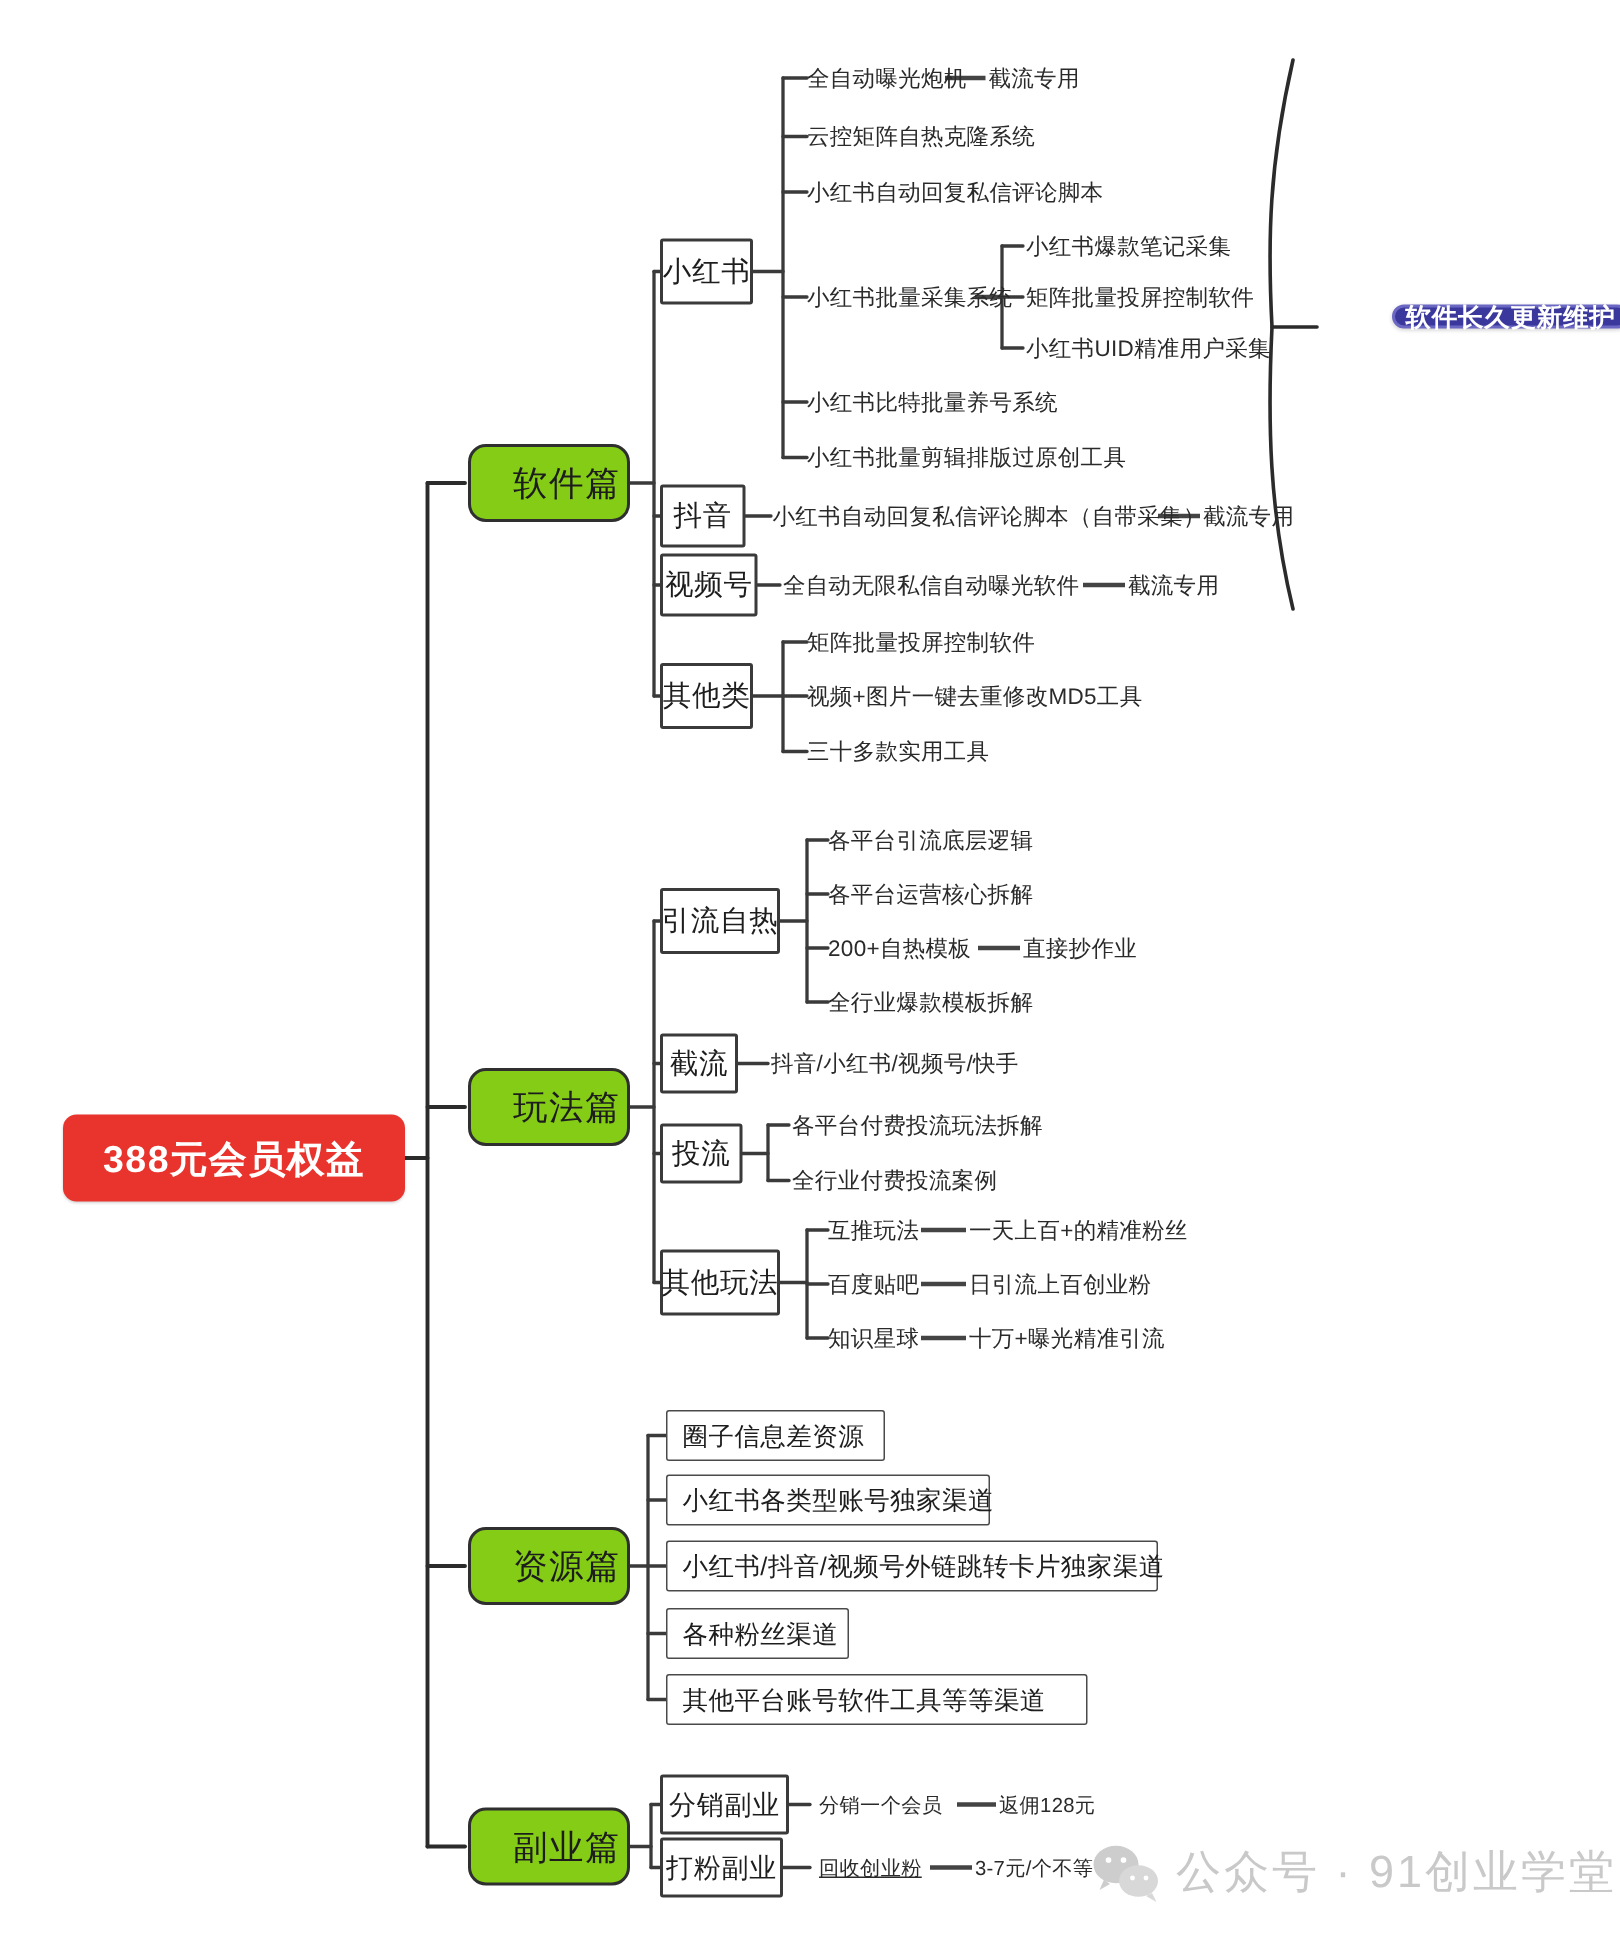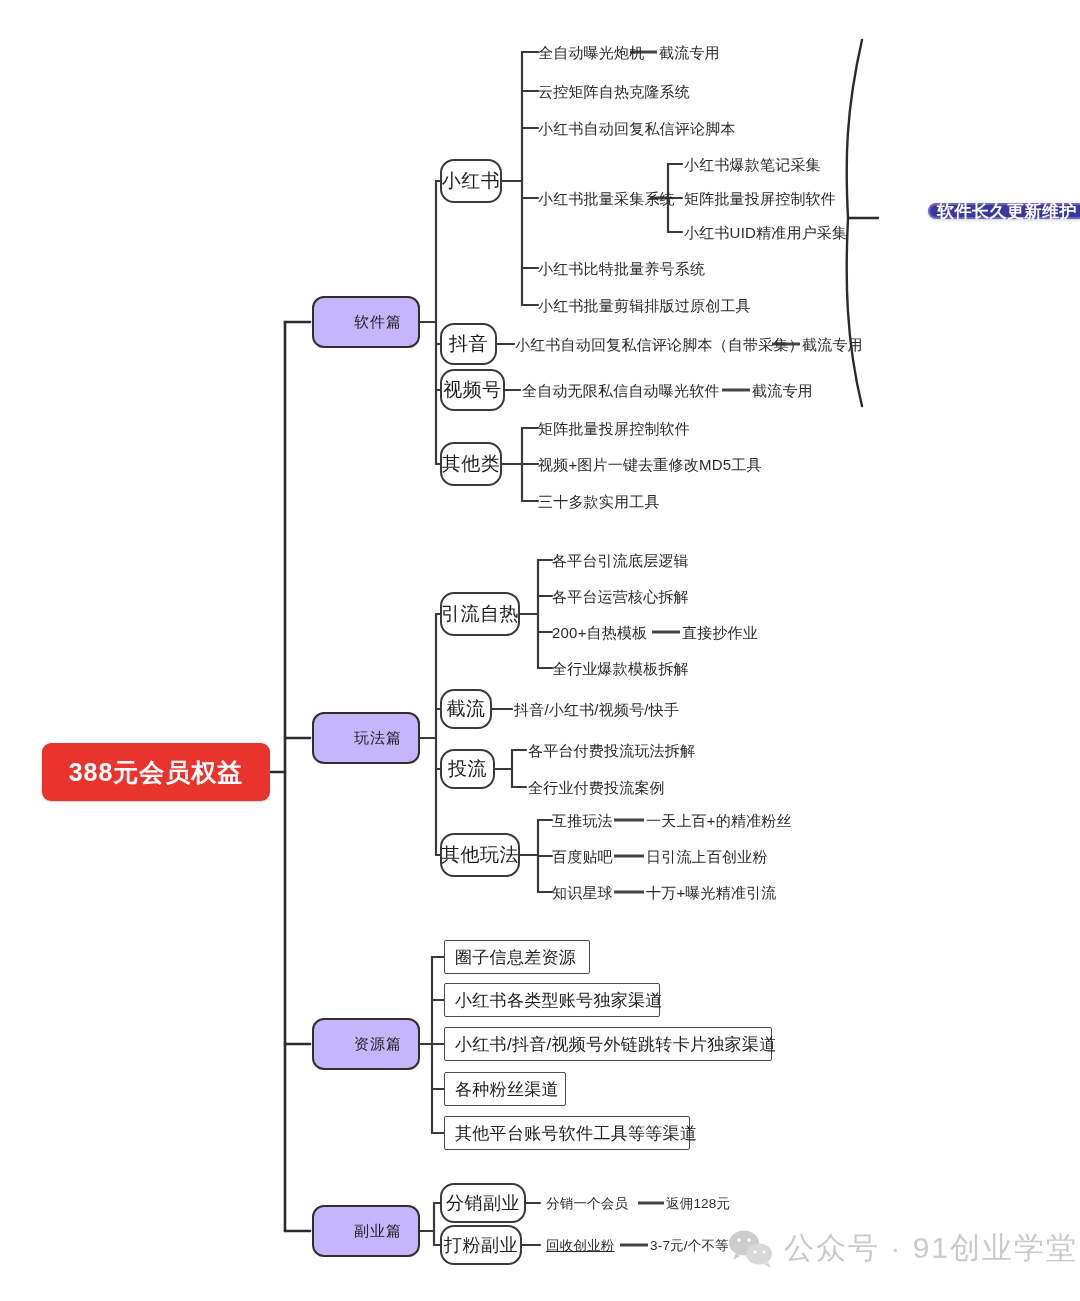--- a/index.html
+++ b/index.html
@@ -38,31 +38,31 @@
   }
   .root{
     background:#e8342c;
     color:#ffffff;
     font-weight:bold;
     border-radius:9px;
     letter-spacing:1px;
     box-shadow:0 1px 2px rgba(0,0,0,.18);
   }
   .lvl1{
-    background:#c4b5fd;
+    background:#84cc16;
     border:2.4px solid #2f2f2f;
     border-radius:12px;
-    font-size:15px;
+    font-size:23px;
     letter-spacing:1px;
     padding-left:24px;
   }
   .lvl2{
     background:#ffffff;
     border:2.2px solid #3a3a3a;
-    border-radius:14px;
+    border-radius:2px;
     font-size:19px;
     letter-spacing:.5px;
   }
   .boxleaf{
     background:#ffffff;
     border:1.9px solid #4a4a4a;
     border-radius:2px;
     font-size:17px;
     letter-spacing:.3px;
     justify-content:flex-start;
@@ -293,21 +293,21 @@
   </div>
   <div class="node boxleaf" style="left:444px;top:1027px;width:328px;height:34px;">
     <span>小红书/抖音/视频号外链跳转卡片独家渠道</span>
   </div>
   <div class="node boxleaf" style="left:444px;top:983px;width:216px;height:34px;">
     <span>小红书各类型账号独家渠道</span>
   </div>
   <div class="node boxleaf" style="left:444px;top:1072px;width:122px;height:34px;">
     <span>各种粉丝渠道</span>
   </div>
-  <div class="node boxleaf" style="left:444px;top:1116px;width:246px;height:34px;">
+  <div class="node boxleaf" style="left:444px;top:1116px;width:281px;height:34px;">
     <span>其他平台账号软件工具等等渠道</span>
   </div>
 
   <div class="node lvl1" style="left:312px;top:1205px;width:108px;height:52px;">
     <span>副业篇</span>
   </div>
 
   <div class="node lvl2" style="left:440px;top:1183px;width:86px;height:40px;font-size:18px;">
     <span>分销副业</span>
   </div>

